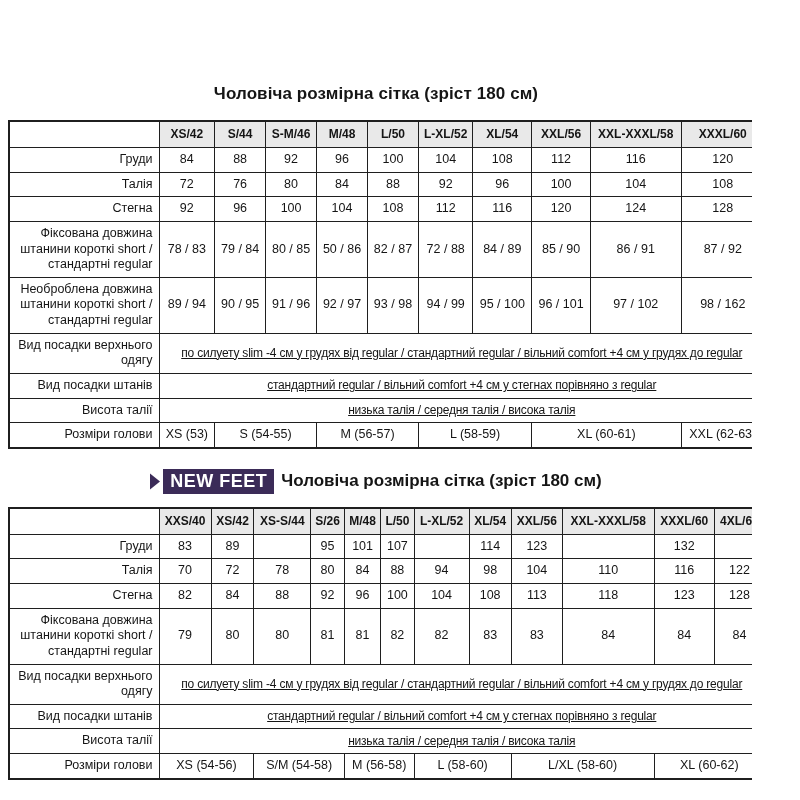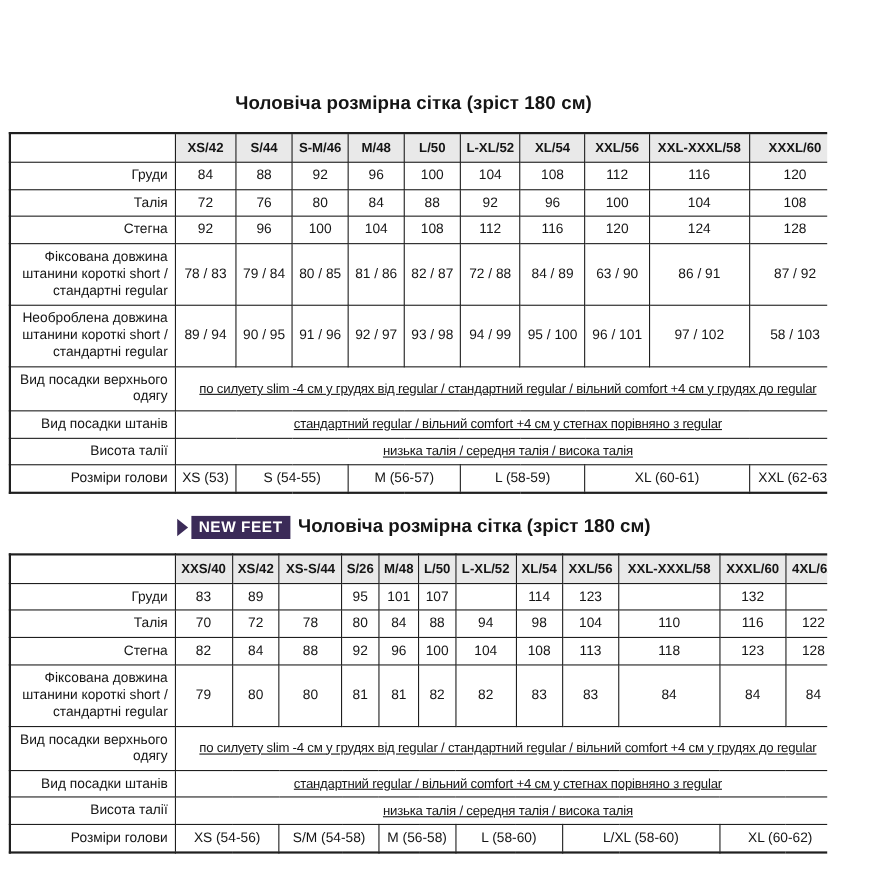--- a/index.html
+++ b/index.html
@@ -14,21 +14,21 @@
     font-size: 17px; font-weight: 700; letter-spacing: 0.1px;
   }
   .title2-row {
     margin-top: 20px; display: flex; justify-content: center; align-items: center; gap: 7px;
   }
   .title2-row .title-text { font-size: 17px; font-weight: 700; }
   .badge-wrap { display: inline-flex; align-items: center; gap: 2px; }
   .badge-chevron { display: inline-block; width: 11px; height: 21px; }
   .badge {
     display: inline-block; background: var(--badge-bg); color: #fff;
-    font-size: 14px; font-weight: 700; letter-spacing: 0.5px;
+    font-size: 18px; font-weight: 700; letter-spacing: 0.5px;
     padding: 3px 7px 4px 7px; line-height: 1; text-align: right;
   }
   table {
     border-collapse: collapse; table-layout: auto;
     width: 758px; margin-left: 8px; margin-top: 16px;
     border: 2px solid var(--border);
     font-size: 12.5px; color: var(--ink);
   }
   th, td {
     border: 1px solid var(--border);
@@ -102,40 +102,40 @@
           <td>116</td>
           <td>120</td>
           <td>124</td>
           <td>128</td>
         </tr>
         <tr>
           <td class="label">Фіксована довжина штанини короткі short / стандартні regular</td>
           <td>78 / 83</td>
           <td>79 / 84</td>
           <td>80 / 85</td>
-          <td>81 / 86</td>
+          <td>50 / 86</td>
           <td>82 / 87</td>
           <td>72 / 88</td>
           <td>84 / 89</td>
-          <td>63 / 90</td>
+          <td>85 / 90</td>
           <td>86 / 91</td>
           <td>87 / 92</td>
         </tr>
         <tr>
           <td class="label">Необроблена довжина штанини короткі short / стандартні regular</td>
           <td>89 / 94</td>
           <td>90 / 95</td>
           <td>91 / 96</td>
           <td>92 / 97</td>
           <td>93 / 98</td>
           <td>94 / 99</td>
           <td>95 / 100</td>
           <td>96 / 101</td>
           <td>97 / 102</td>
-          <td>58 / 103</td>
+          <td>98 / 162</td>
         </tr>
         <tr>
           <td class="label">Вид посадки верхнього одягу</td>
           <td class="span-val" colspan="10">по силуету slim -4 см у грудях від regular / стандартний regular / вільний comfort +4 см у грудях до regular</td>
         </tr>
         <tr>
           <td class="label">Вид посадки штанів</td>
           <td class="span-val" colspan="10">стандартний regular / вільний comfort +4 см у стегнах порівняно з regular</td>
         </tr>
         <tr>

